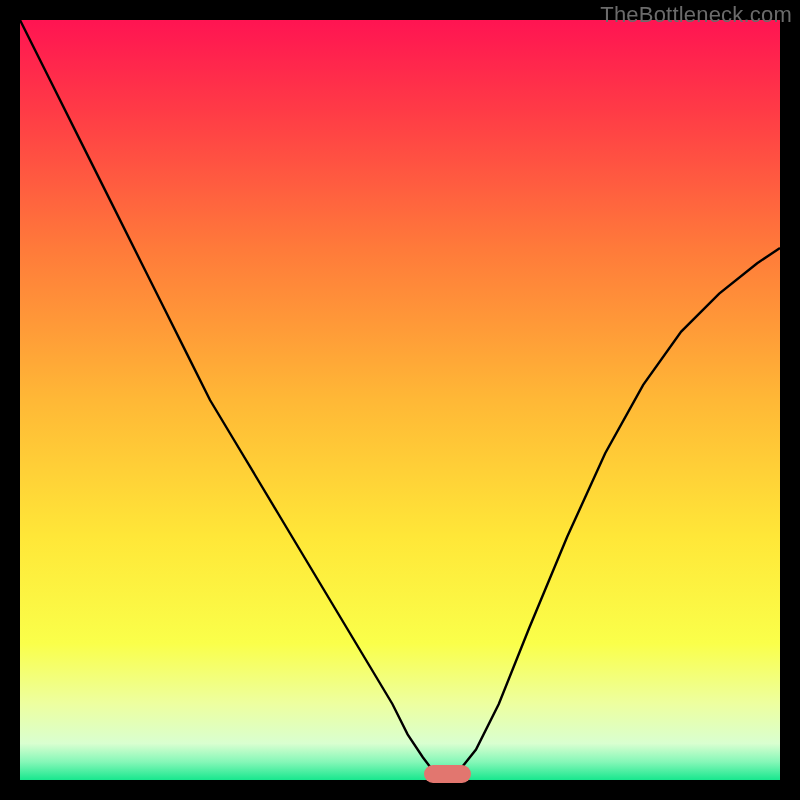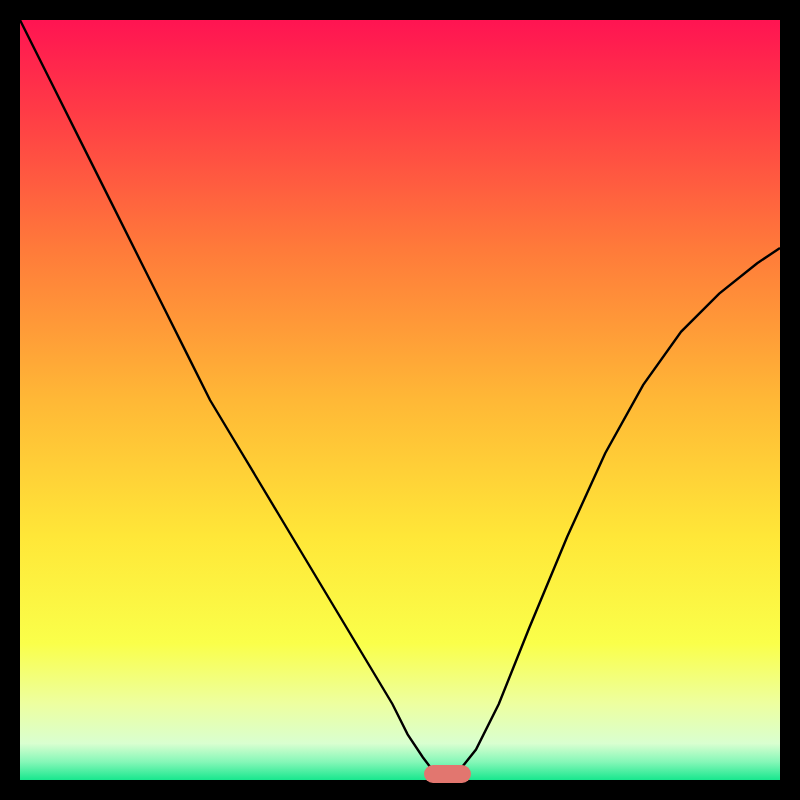--- a/index.html
+++ b/index.html
@@ -59,14 +59,15 @@
   <div class="plot-area" id="plot" style="background: linear-gradient(rgb(255, 20, 82) 0%, rgb(255, 59, 70) 12%, rgb(255, 122, 58) 30%, rgb(255, 184, 54) 50%, rgb(255, 231, 56) 68%, rgb(250, 255, 74) 82%, rgb(237, 255, 160) 90%, rgb(217, 255, 208) 95.2%, rgb(134, 247, 184) 97.6%, rgb(24, 231, 142) 100%);">
 
     <svg class="curve" viewBox="0 0 760 760" preserveAspectRatio="none">
       <path id="curvePath" d="M0.00 0.00 L30.40 60.80 L60.80 121.60 L91.20 182.40 L121.60 243.20 L144.40 288.80 L167.20 334.40 L190.00 380.00 L212.80 418.00 L235.60 456.00 L258.40 494.00 L281.20 532.00 L304.00 570.00 L326.80 608.00 L349.60 646.00 L372.40 684.00 L387.60 714.40 L402.80 737.20 L414.20 752.40 L425.60 760.00 L433.20 756.20 L440.80 748.60 L456.00 729.60 L478.80 684.00 L509.20 608.00 L547.20 516.80 L585.20 433.20 L623.20 364.80 L661.20 311.60 L699.20 273.60 L737.20 243.20 L760.00 228.00" fill="none" stroke-width="2.4" stroke="#000000"></path>
     </svg>
 
     <div class="marker" id="marker" style="width: 47.12px; height: 17.48px; left: 404.32px; top: 745.18px; background: rgb(226, 118, 111);"></div>
 
   </div>
 
+  <div class="watermark">TheBottleneck.com</div>
 
 </div>
 
 </body></html>

